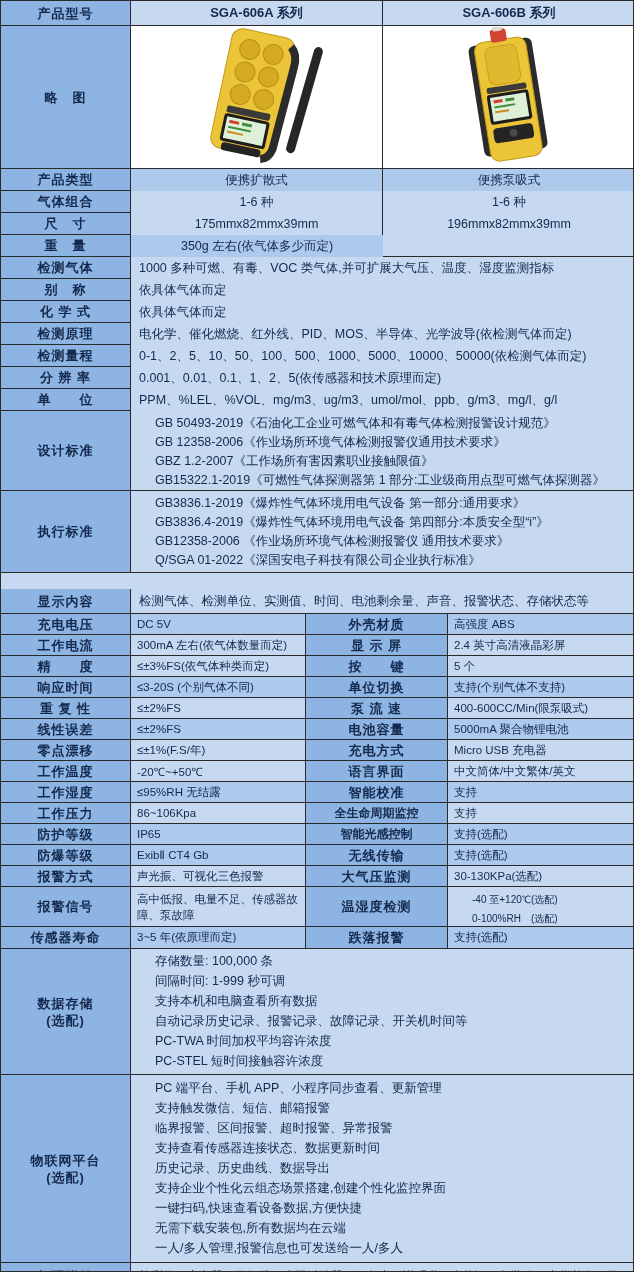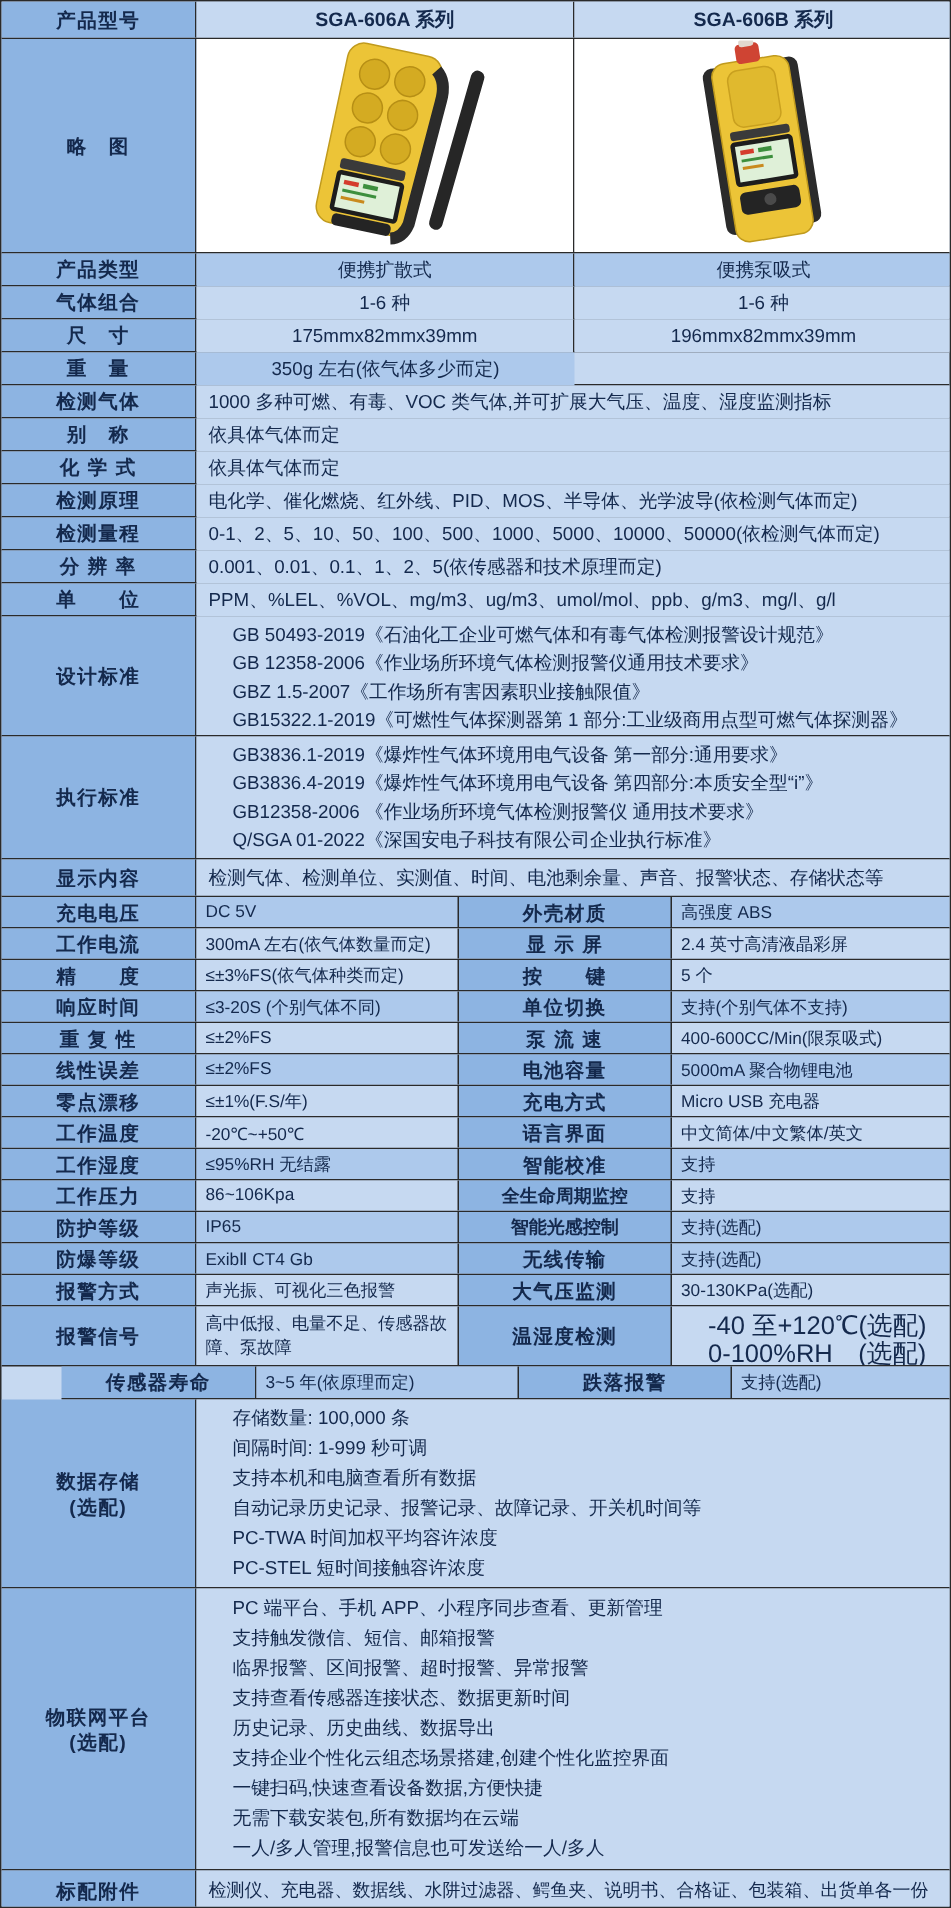--- a/index.html
+++ b/index.html
@@ -59,24 +59,24 @@
     padding: 3px 24px;
     font-size: 12.5px;
   }
   .lines .line { line-height: 19px; white-space: nowrap; }
   
   .h-head { height: 25px; }
   .h-img  { height: 143px; }
   .h-s    { height: 22px; }
   .h-std1 { height: 80px; }
   .h-std2 { height: 82px; }
-  .h-disp { height: 25px; }
+  .h-disp { height: 25px; margin-top: 16px; }
   .h-q    { height: 21px; }
   .h-al   { height: 40px; }
-  .h-sen  { height: 22px; margin-left: 40px; }
+  .h-sen  { height: 22px; }
   .h-sto  { height: 126px; }
   .h-iot  { height: 188px; }
   .h-acc  { height: 26px; }
   .imgcell { justify-content: center; align-items: center; }
 </style>
 </head>
 <body>
 
 <div class="tbl">
 
@@ -181,21 +181,21 @@
   <div class="row h-s">
     <div class="cell lab w130">单　　位</div>
     <div class="cell L w504 val">PPM、%LEL、%VOL、mg/m3、ug/m3、umol/mol、ppb、g/m3、mg/l、g/l</div>
   </div>
 
   <div class="row h-std1">
     <div class="cell lab w130">设计标准</div>
     <div class="cell L w504 lines">
       <div class="line">GB 50493-2019《石油化工企业可燃气体和有毒气体检测报警设计规范》</div>
       <div class="line">GB 12358-2006《作业场所环境气体检测报警仪通用技术要求》</div>
-      <div class="line">GBZ 1.5-2007《工作场所有害因素职业接触限值》</div>
+      <div class="line">GBZ 1.2-2007《工作场所有害因素职业接触限值》</div>
       <div class="line">GB15322.1-2019《可燃性气体探测器第 1 部分:工业级商用点型可燃气体探测器》</div>
     </div>
   </div>
 
   <div class="row h-std2">
     <div class="cell lab w130">执行标准</div>
     <div class="cell L w504 lines">
       <div class="line">GB3836.1-2019《爆炸性气体环境用电气设备 第一部分:通用要求》</div>
       <div class="line">GB3836.4-2019《爆炸性气体环境用电气设备 第四部分:本质安全型“i”》</div>
       <div class="line">GB12358-2006 《作业场所环境气体检测报警仪 通用技术要求》</div>
@@ -284,21 +284,21 @@
     <div class="cell lab w130">报警方式</div>
     <div class="cell L w175 valq nowrap">声光振、可视化三色报警</div>
     <div class="cell lab w142">大气压监测</div>
     <div class="cell L w187 valq nowrap">30-130KPa(选配)</div>
   </div>
 
   <div class="row h-al">
     <div class="cell lab w130">报警信号</div>
     <div class="cell L w175 valq wrap2">高中低报、电量不足、传感器故障、泵故障</div>
     <div class="cell lab w142">温湿度检测</div>
-    <div class="cell L w187 valq lines" style="font-size:17px">
+    <div class="cell L w187 valq lines" style="font-size:10px">
       <div class="line">-40 至+120℃(选配)</div>
       <div class="line">0-100%RH　(选配)</div>
     </div>
   </div>
 
   <div class="row h-sen">
     <div class="cell lab w130">传感器寿命</div>
     <div class="cell M w175 valq nowrap">3~5 年(依原理而定)</div>
     <div class="cell lab w142">跌落报警</div>
     <div class="cell M w187 valq nowrap">支持(选配)</div>

